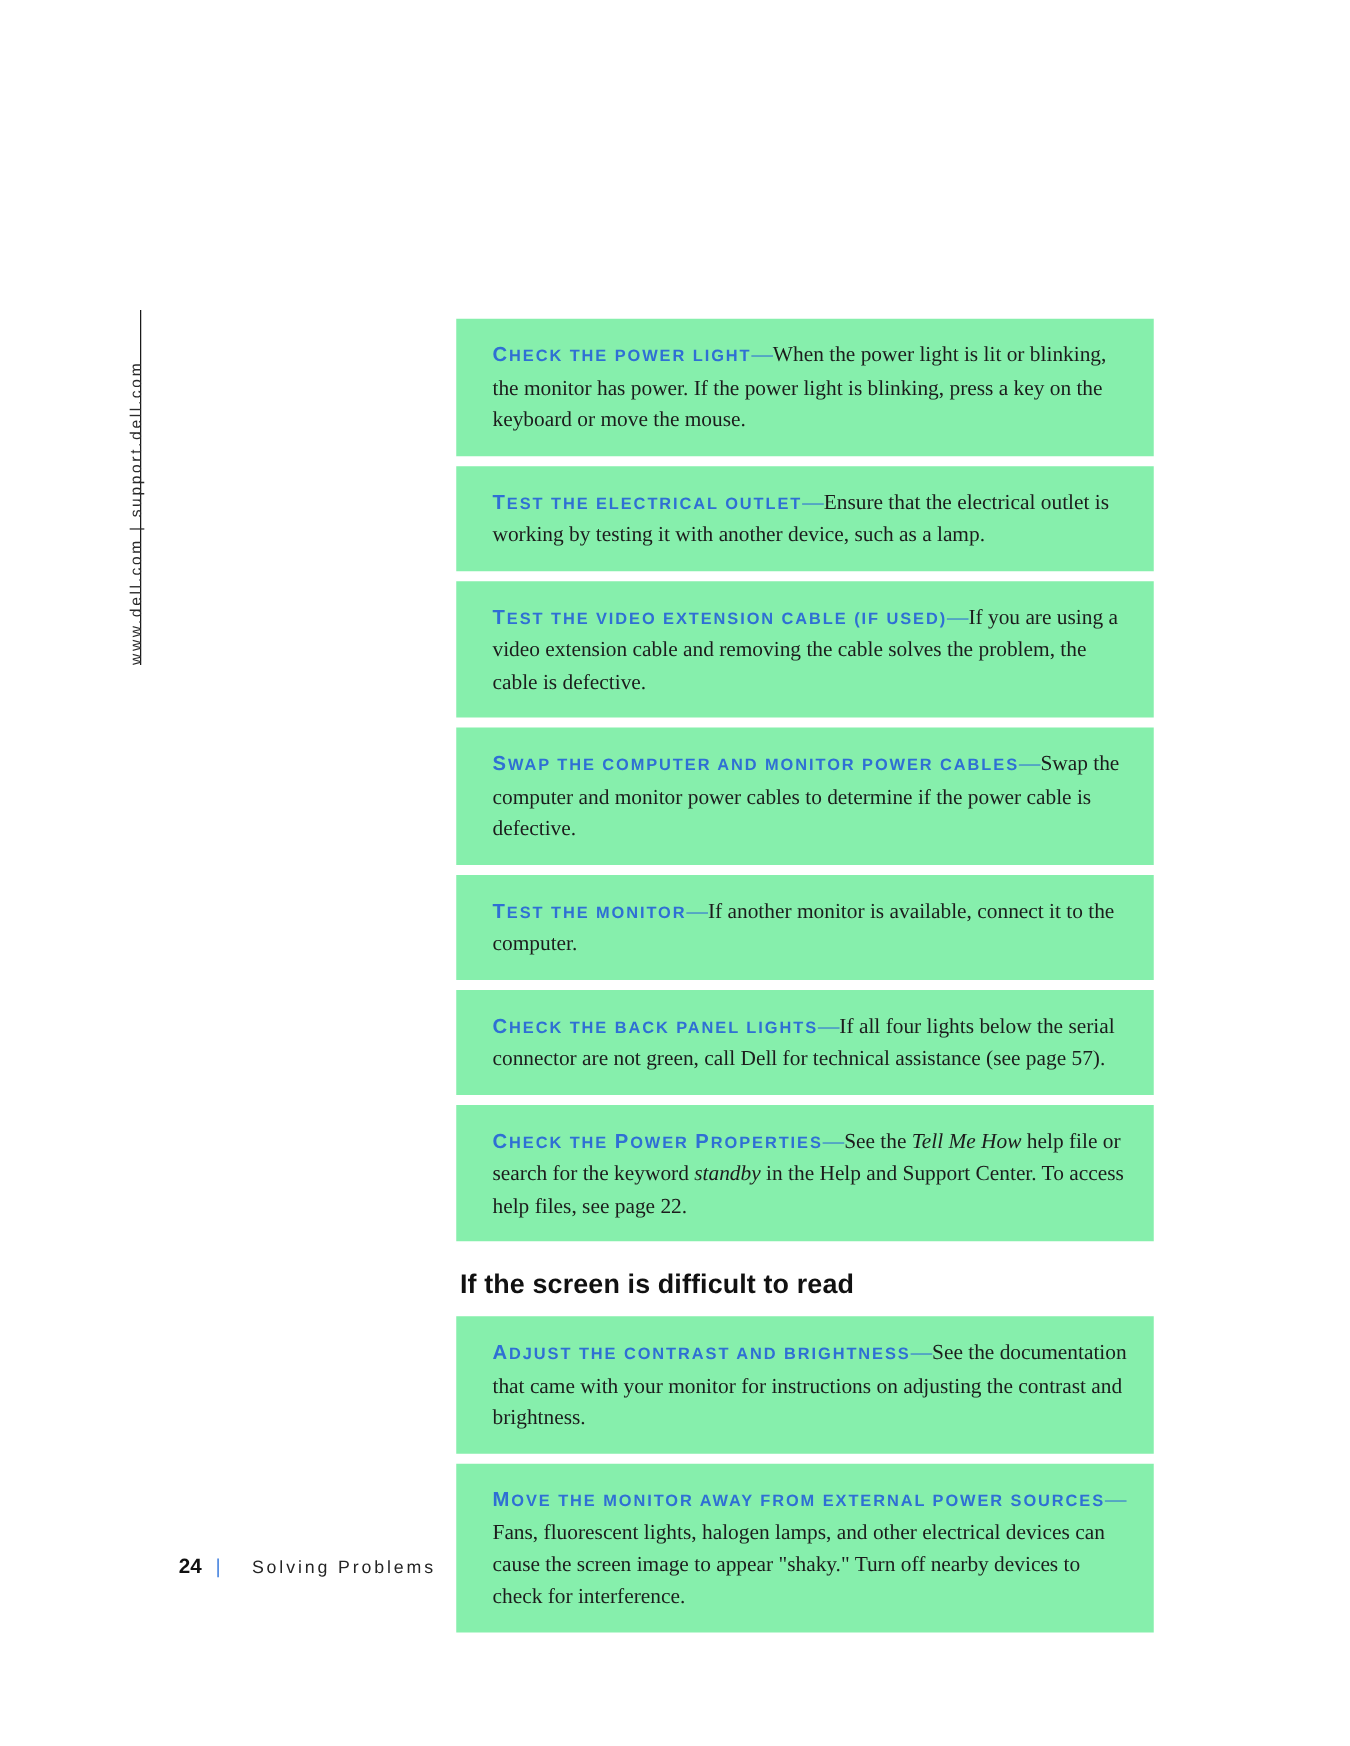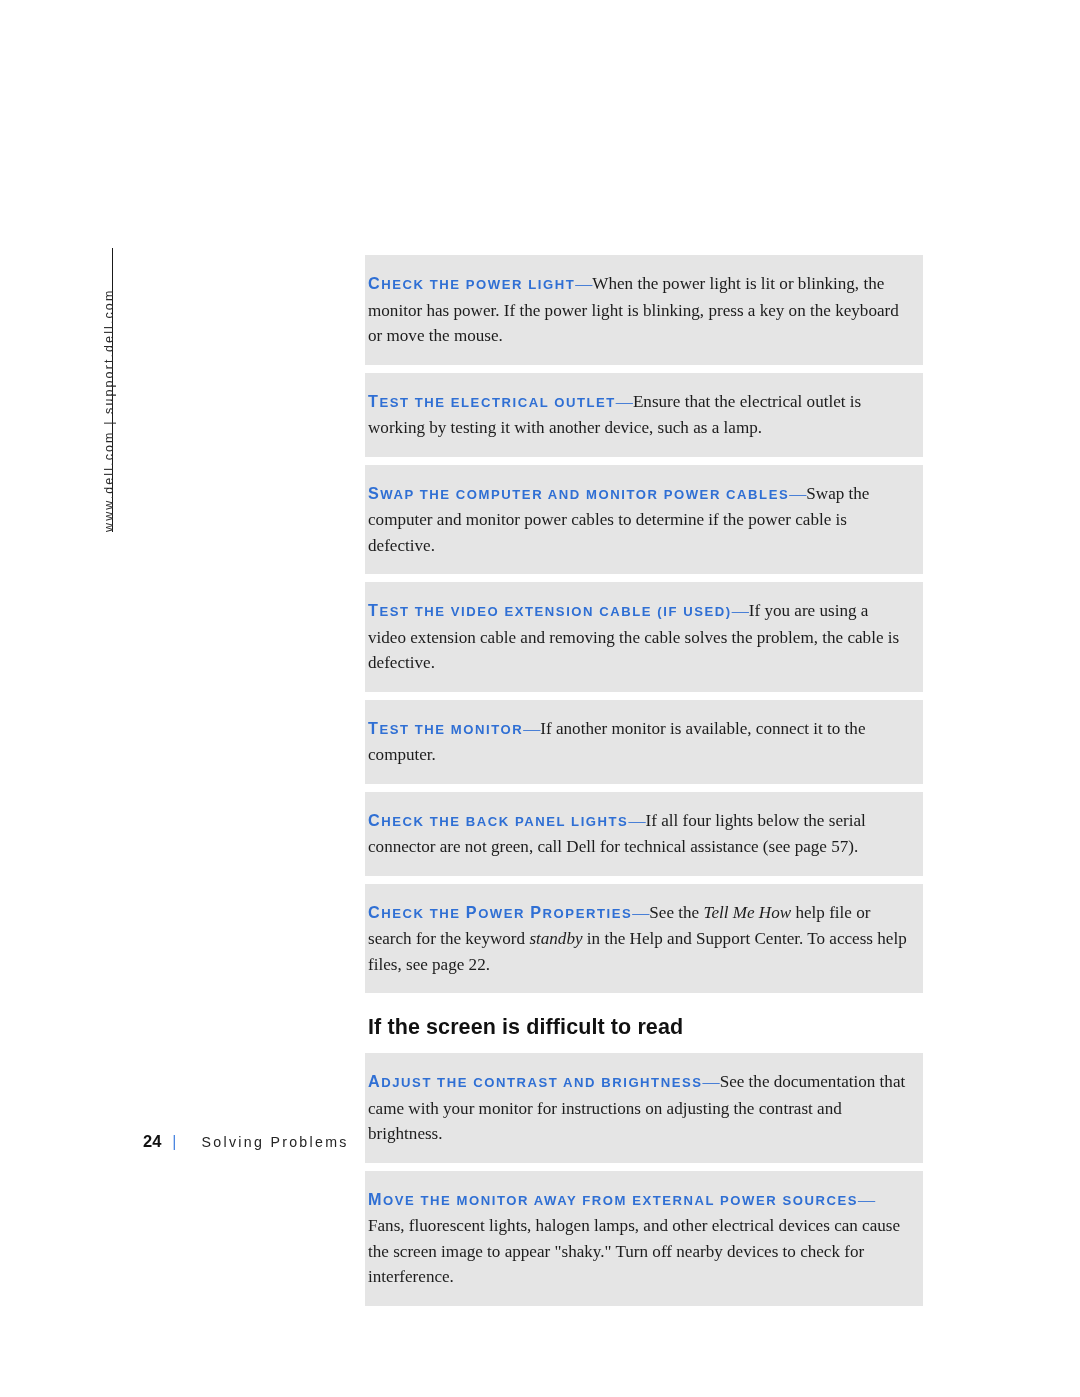--- a/index.html
+++ b/index.html
@@ -42,23 +42,23 @@
 
   
   #content {
     position: absolute;
     left: 365px;
     top: 255px;
     width: 558px;
   }
 
   .panel {
-    background: #e5e5e5;
+    background: #86efac;
     margin-bottom: 8px;
-    padding: 16px 16px 16px 3px;
+    padding: 16px 16px 16px 29px;
     box-sizing: border-box;
   }
   .panel p {
     margin: 0;
     font-family: "Liberation Serif", serif;
     font-size: 17.1px;
     line-height: 25.5px;
     color: #1c1c1c;
     text-align: left;
   }
@@ -89,21 +89,21 @@
     font-weight: bold;
     font-size: 21.5px;
     letter-spacing: 0.1px;
     color: #111111;
   }
 
   
   #footer {
     position: absolute;
     left: 143px;
-    top: 1132px;
+    top: 1244px;
     display: flex;
     align-items: baseline;
     font-family: "Liberation Sans", sans-serif;
   }
   #footer .pageno {
     font-size: 16.5px;
     font-weight: bold;
     color: #111111;
   }
   #footer .bar {
@@ -130,25 +130,25 @@
 
     <div class="panel">
       <p><span class="lead"><span class="cap">C</span><span>HECK THE POWER LIGHT</span></span><span class="dash">—</span><span>When the power light is lit or blinking, the monitor has power. If the power light is blinking, press a key on the keyboard or move the mouse.</span></p>
     </div>
 
     <div class="panel">
       <p><span class="lead"><span class="cap">T</span><span>EST THE ELECTRICAL OUTLET</span></span><span class="dash">—</span><span>Ensure that the electrical outlet is working by testing it with another device, such as a lamp.</span></p>
     </div>
 
     <div class="panel">
-      <p><span class="lead"><span class="cap">S</span><span>WAP THE COMPUTER AND MONITOR POWER CABLES</span></span><span class="dash">—</span><span>Swap the computer and monitor power cables to determine if the power cable is defective.</span></p>
+      <p><span class="lead"><span class="cap">T</span><span>EST THE VIDEO EXTENSION CABLE (IF USED)</span></span><span class="dash">—</span><span>If you are using a video extension cable and removing the cable solves the problem, the cable is defective.</span></p>
     </div>
 
     <div class="panel">
-      <p><span class="lead"><span class="cap">T</span><span>EST THE VIDEO EXTENSION CABLE (IF USED)</span></span><span class="dash">—</span><span>If you are using a video extension cable and removing the cable solves the problem, the cable is defective.</span></p>
+      <p><span class="lead"><span class="cap">S</span><span>WAP THE COMPUTER AND MONITOR POWER CABLES</span></span><span class="dash">—</span><span>Swap the computer and monitor power cables to determine if the power cable is defective.</span></p>
     </div>
 
     <div class="panel">
       <p><span class="lead"><span class="cap">T</span><span>EST THE MONITOR</span></span><span class="dash">—</span><span>If another monitor is available, connect it to the computer.</span></p>
     </div>
 
     <div class="panel">
       <p><span class="lead"><span class="cap">C</span><span>HECK THE BACK PANEL LIGHTS</span></span><span class="dash">—</span><span>If all four lights below the serial connector are not green, call Dell for technical assistance (see page 57).</span></p>
     </div>
 

